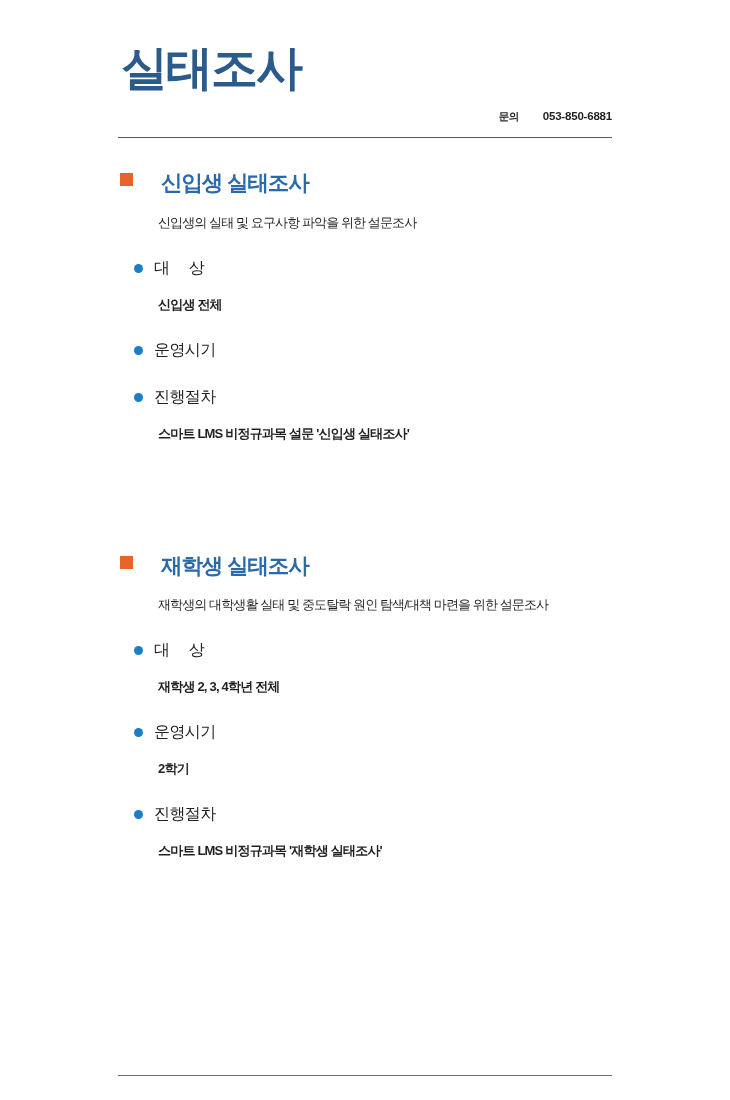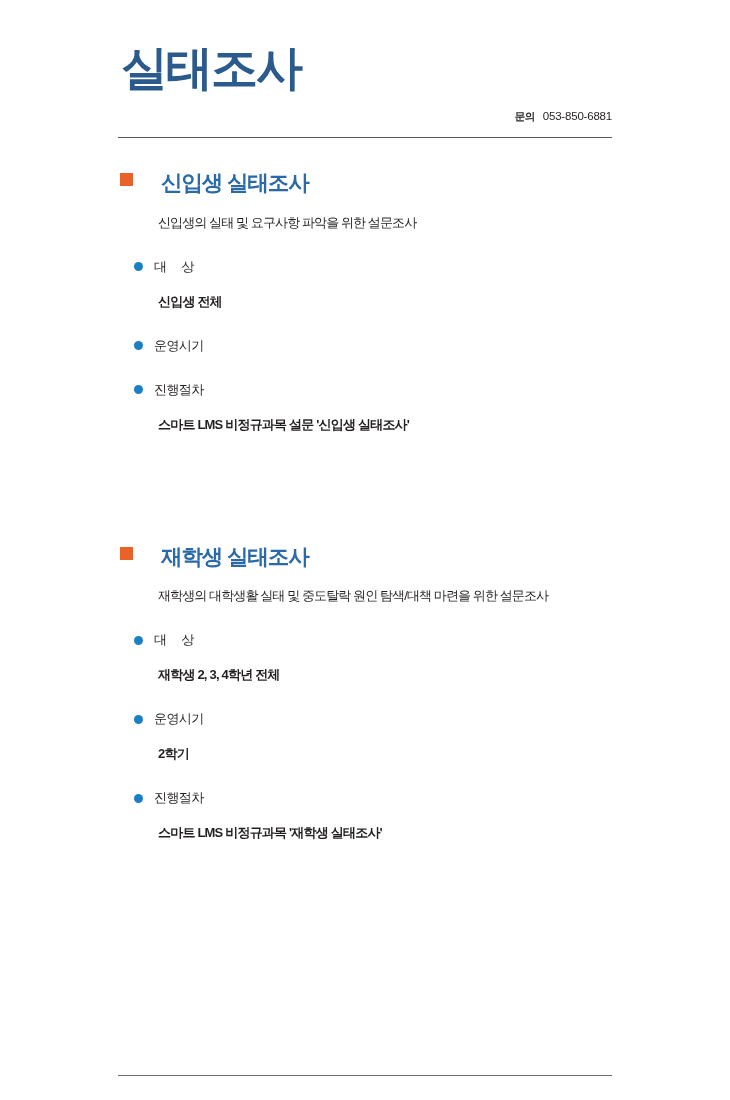--- a/index.html
+++ b/index.html
@@ -40,31 +40,31 @@
     letter-spacing: -2px;
     color: #2b5a8c;
     line-height: 1;
   }
   .contact {
     position: absolute;
     right: 0;
     bottom: 14px;
     display: flex;
     align-items: baseline;
-    gap: 8px;
+    gap: 24px;
   }
   .contact-label {
     font-size: 10.5px;
     font-weight: 700;
     color: #231f20;
     letter-spacing: -0.5px;
   }
   .contact-number {
     font-size: 11.5px;
-    font-weight: 400;
+    font-weight: 700;
     color: #231f20;
     letter-spacing: -0.2px;
     text-align: center;
   }
   .header-rule {
     position: absolute;
     left: 0;
     right: 0;
     bottom: 0;
     height: 1px;
@@ -119,21 +119,21 @@
     margin-left: 16px;
   }
   .dot-marker {
     width: 9px;
     height: 9px;
     border-radius: 50%;
     background: #1b7fc4;
     flex: 0 0 auto;
   }
   .field-label {
-    font-size: 13px;
+    font-size: 16px;
     font-weight: 500;
     letter-spacing: -0.6px;
     color: #231f20;
     white-space: pre;
   }
   .field-value {
     margin-top: 17px;
     margin-left: 40px;
     font-size: 13px;
     font-weight: 700;

